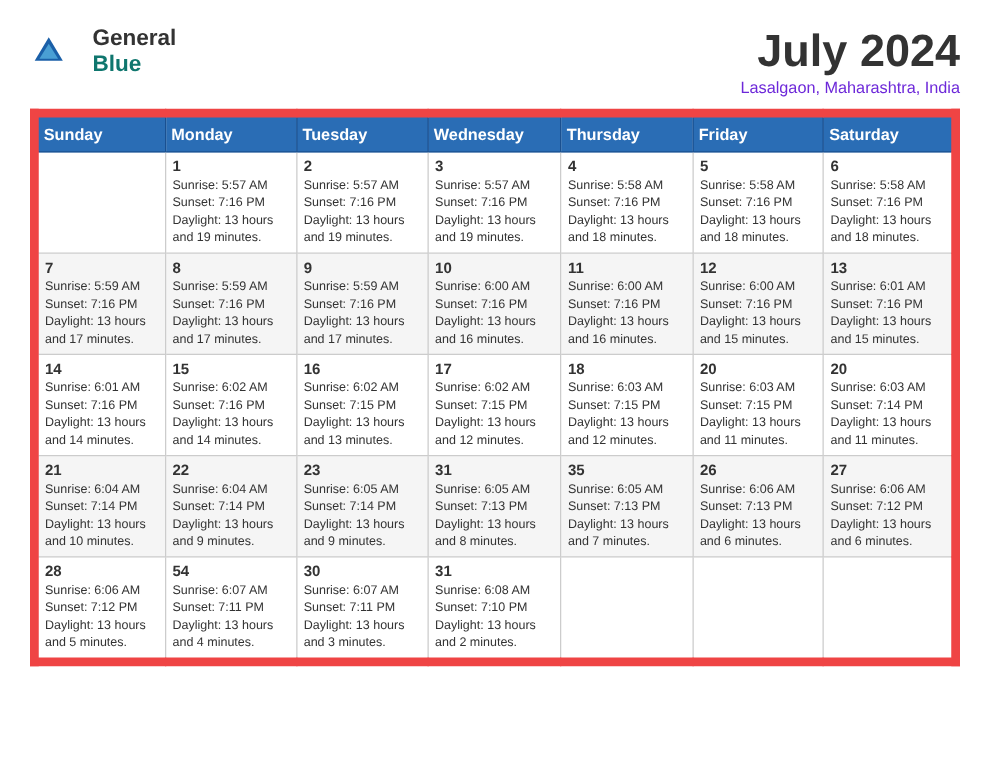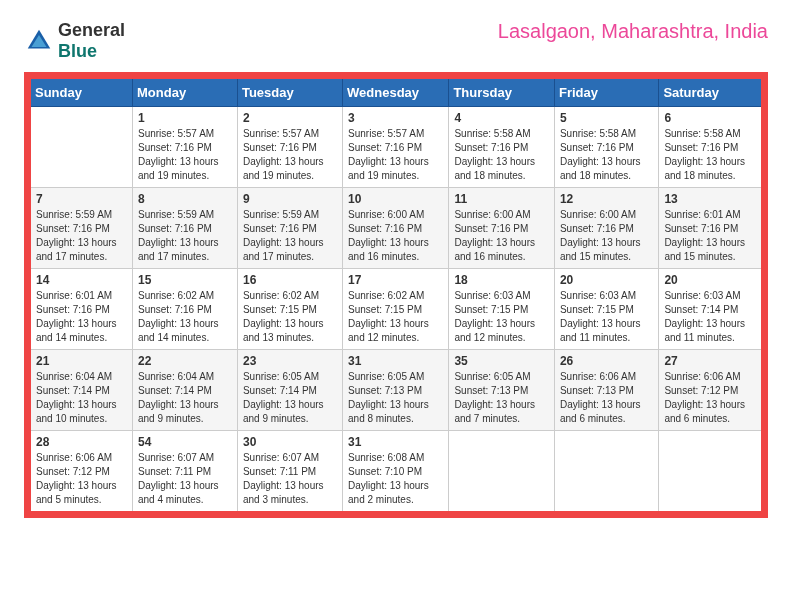--- a/index.html
+++ b/index.html
@@ -12,37 +12,37 @@
     }
     .header-section {
       display: flex;
       justify-content: space-between;
       align-items: flex-start;
       margin-bottom: 10px;
     }
     .logo {
       display: flex;
       align-items: center;
-      gap: 4px;
+      gap: 20px;
     }
     .logo-icon {
       width: 30px;
       height: 30px;
     }
     .title-section {
       text-align: right;
     }
     .month-year {
       font-size: 36px;
       font-weight: bold;
       color: #333;
     }
     .location {
-      font-size: 20px;
-      color: #ec4899;
+      font-size: 13px;
+      color: #6d28d9;
     }
     .calendar-table {
       width: 100%;
       border-collapse: collapse;
       border: 7px solid #ef4444;
     }
     .calendar-table th {
       background-color: #2a6db5;
       color: #fff;
       font-size: 13px;
@@ -87,20 +87,21 @@
     <svg class="logo-icon" viewBox="0 0 40 40">
       <polygon points="20,5 35,30 5,30" fill="#1a5fa8"></polygon>
       <polygon points="20,12 30,28 10,28" fill="#4a9fd4"></polygon>
     </svg>
     <div>
       <span style="font-size:18px;font-weight:bold;color:#333;">General</span><br>
       <span style="font-size:18px;font-weight:bold;color:#0f766e;">Blue</span>
     </div>
   </div>
   <div class="title-section">
+    <div class="month-year">July 2024</div>
     <div class="location">Lasalgaon, Maharashtra, India</div>
   </div>
 </div>
 
 <table class="calendar-table">
   <thead>
     <tr>
       <th>Sunday</th>
       <th>Monday</th>
       <th>Tuesday</th>

